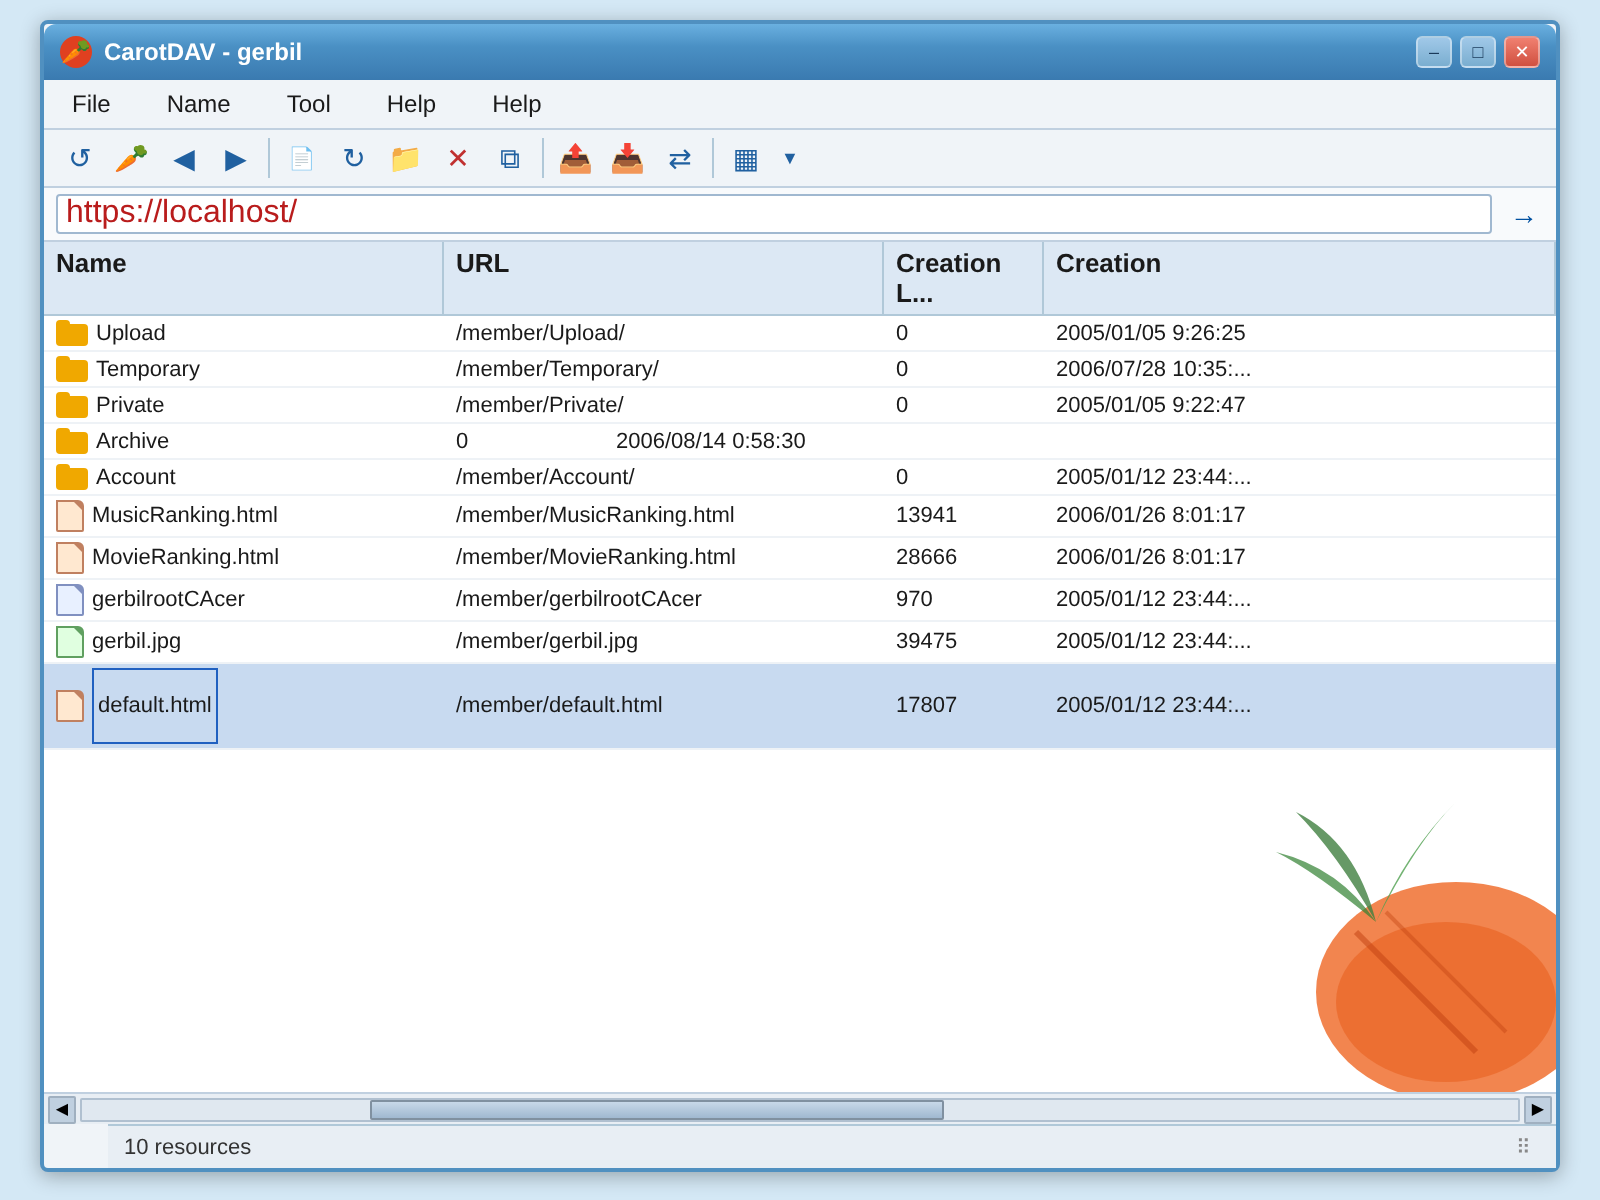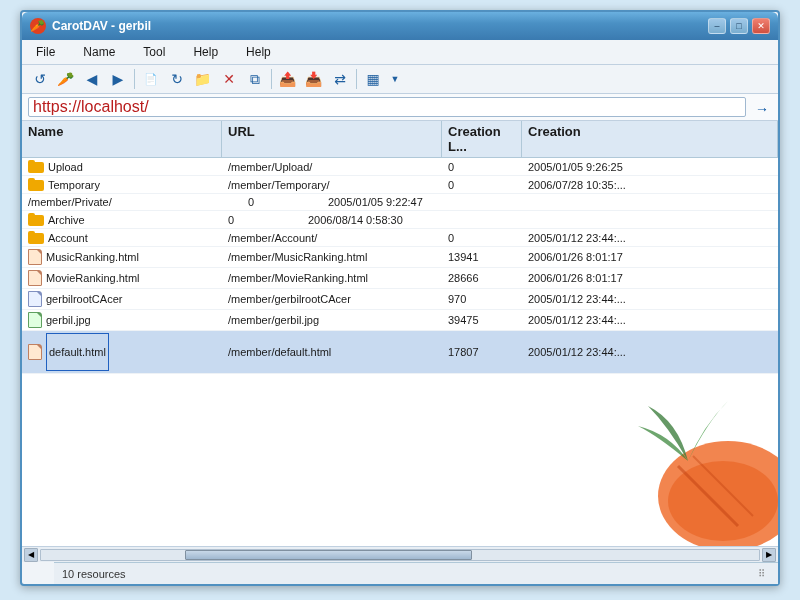--- a/index.html
+++ b/index.html
@@ -419,20 +419,24 @@
         <div class="file-cell col-name">
           <div class="folder-icon"></div>
           <span>Temporary</span>
         </div>
         <div class="file-cell col-url">/member/Temporary/</div>
         <div class="file-cell col-content">0</div>
         <div class="file-cell col-creation">2006/07/28 10:35:...</div>
       </div>
 
       <div class="file-row">
+        <div class="file-cell col-name">
+          <div class="folder-icon"></div>
+          <span>Private</span>
+        </div>
         <div class="file-cell col-url">/member/Private/</div>
         <div class="file-cell col-content">0</div>
         <div class="file-cell col-creation">2005/01/05 9:22:47</div>
       </div>
 
       <div class="file-row">
         <div class="file-cell col-name">
           <div class="folder-icon"></div>
           <span>Archive</span>
         </div>

